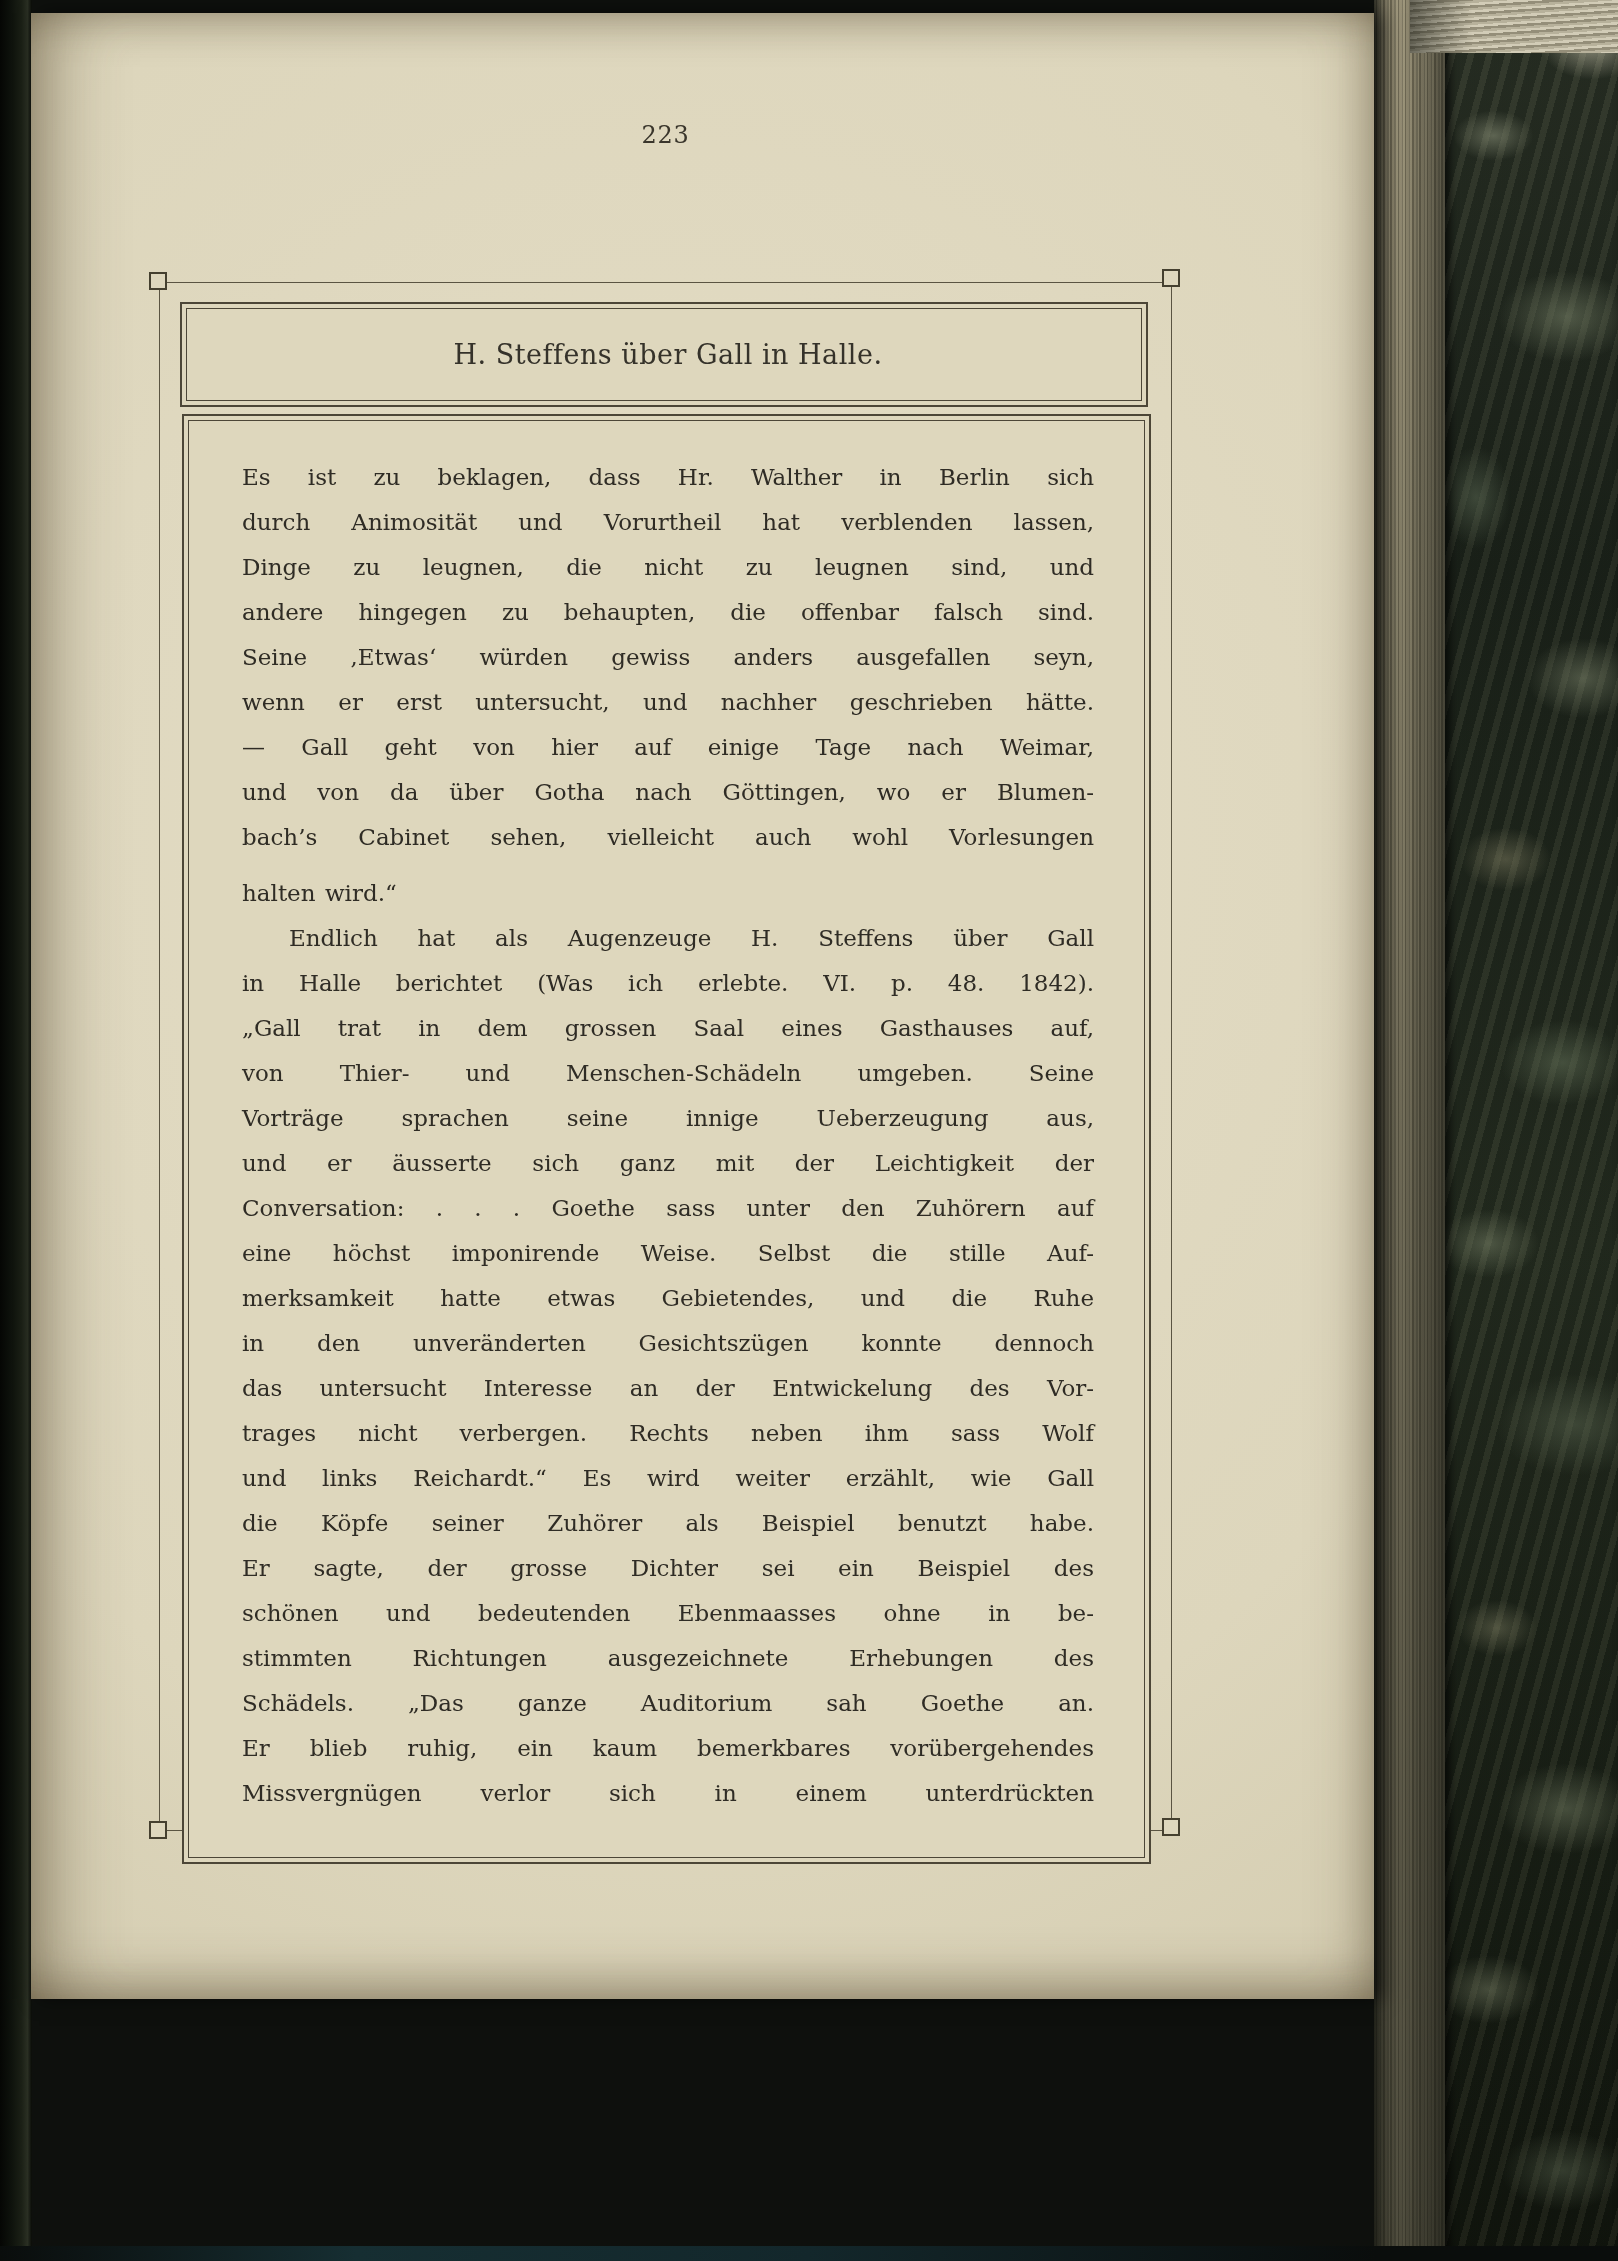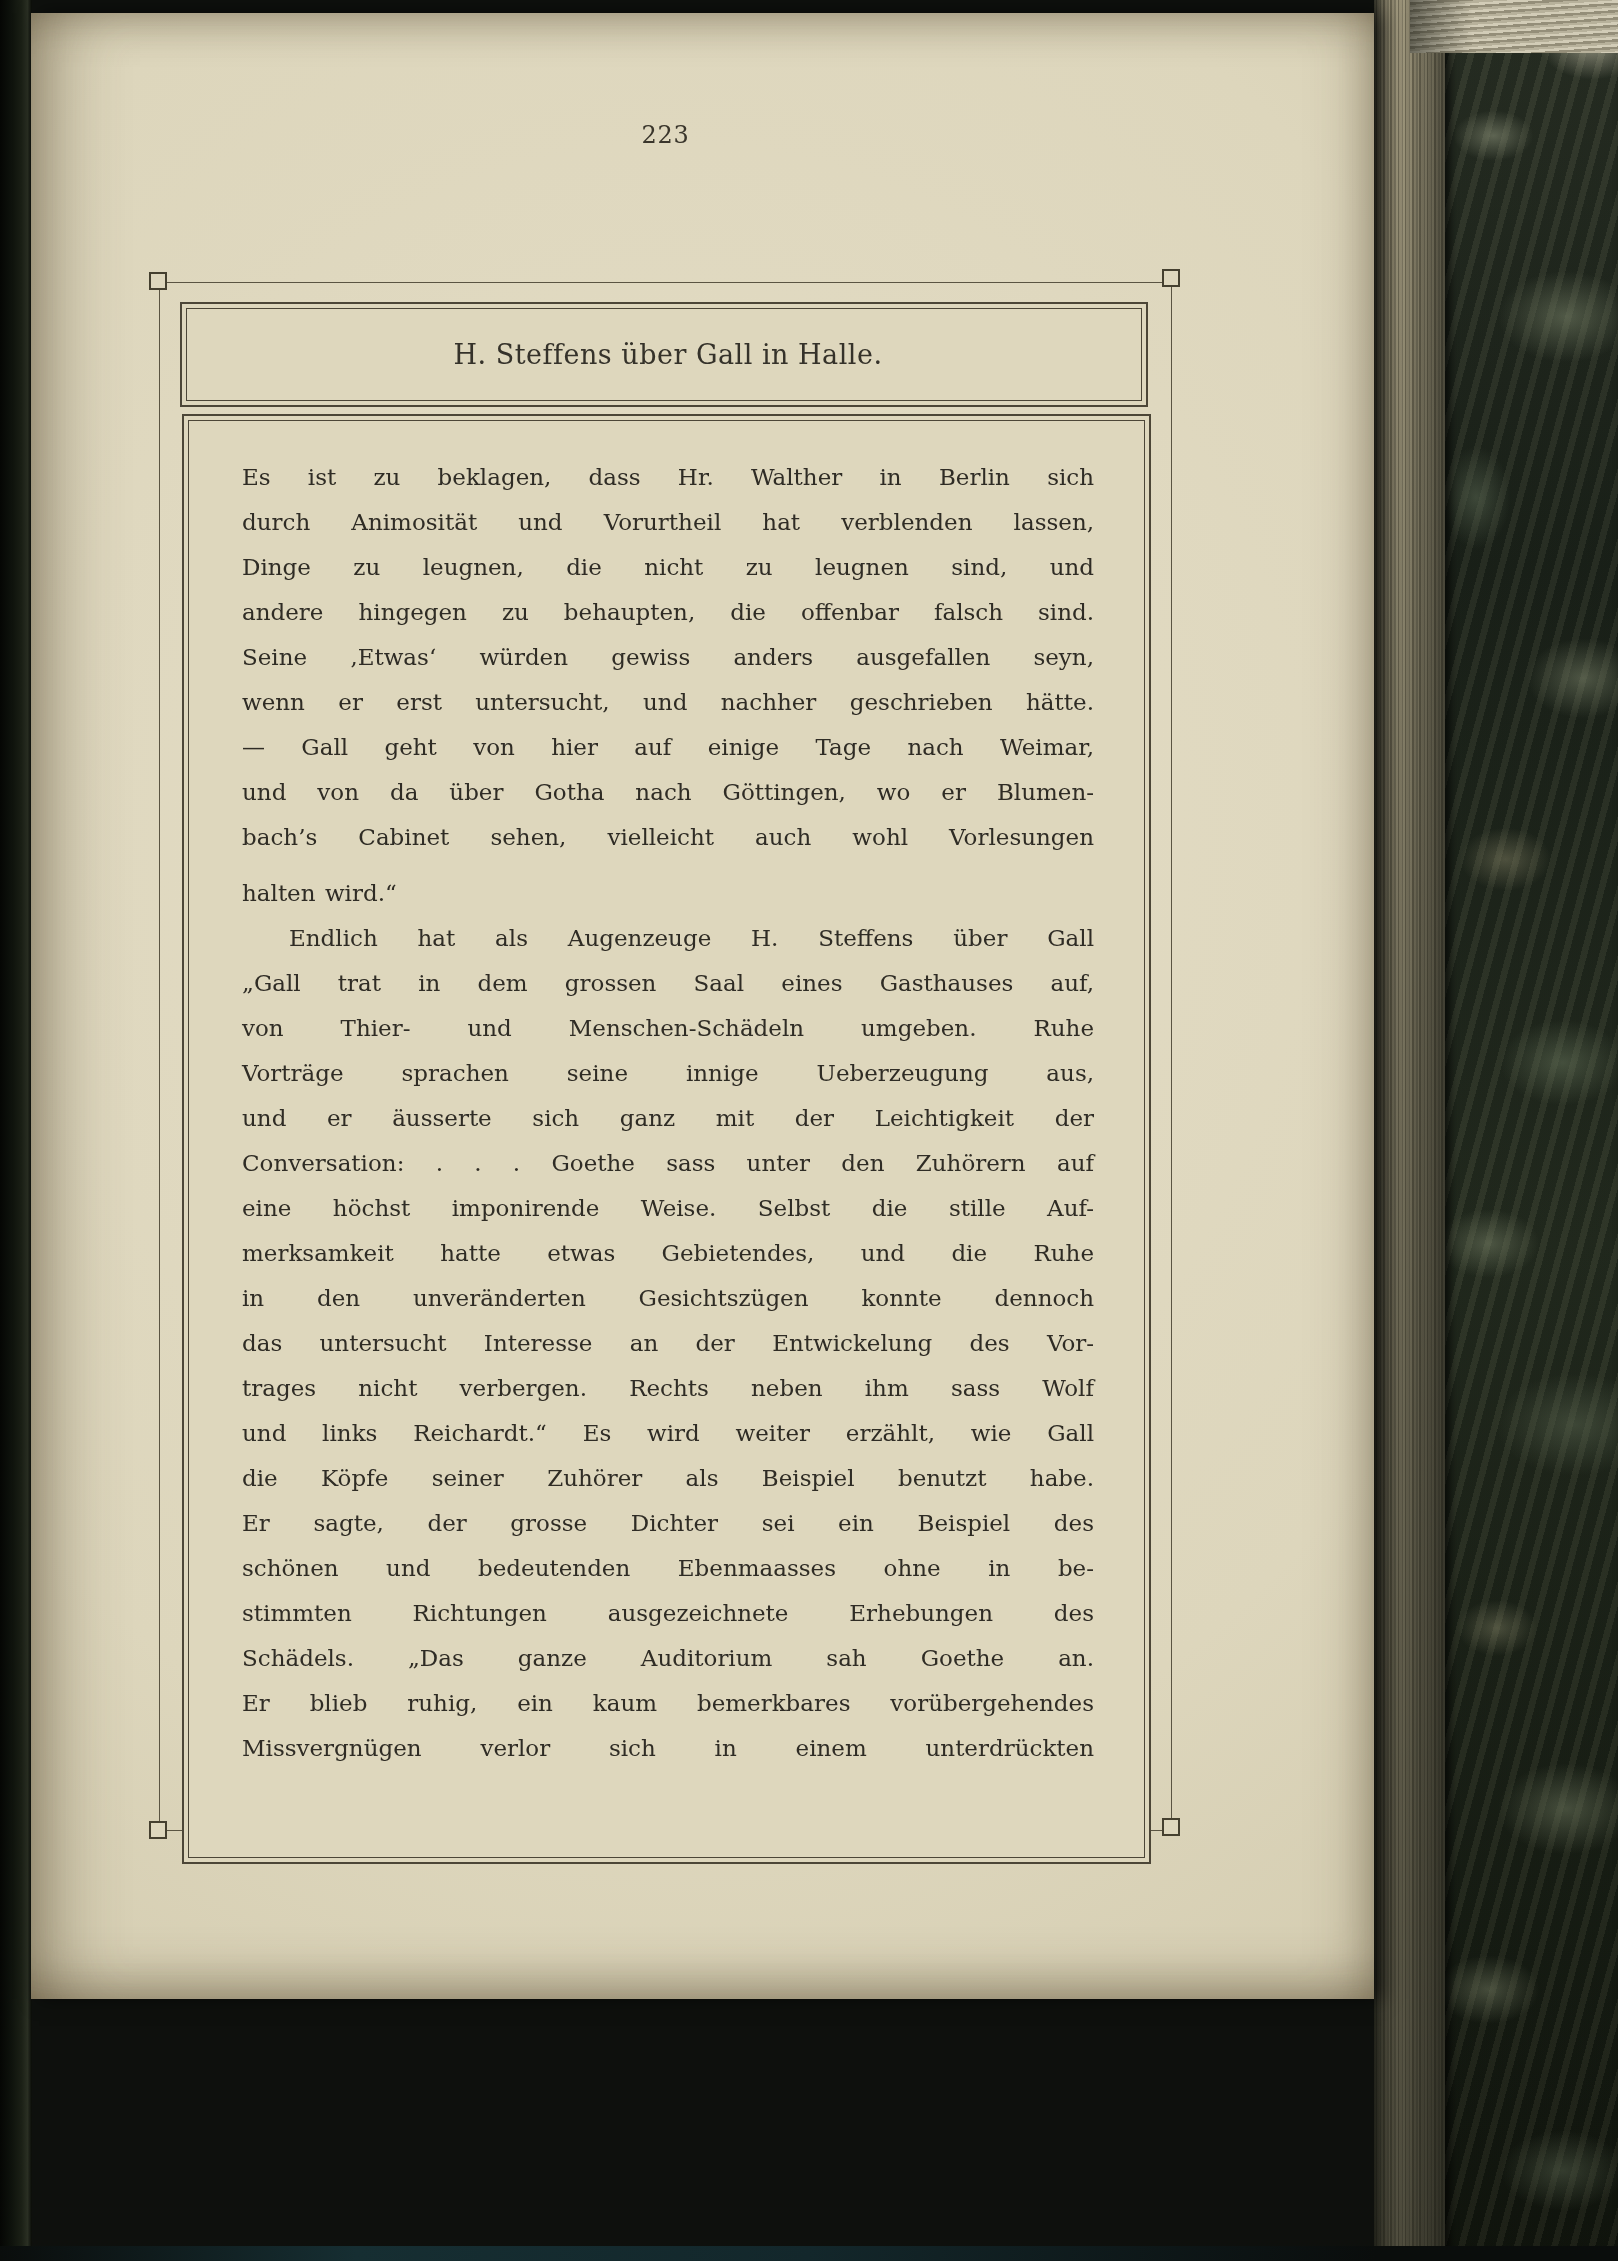--- a/index.html
+++ b/index.html
@@ -180,22 +180,23 @@
             <div class="line">andere hingegen zu behaupten, die offenbar falsch sind.</div>
             <div class="line">Seine ‚Etwas‘ würden gewiss anders ausgefallen seyn,</div>
             <div class="line">wenn er erst untersucht, und nachher geschrieben hätte.</div>
             <div class="line">— Gall geht von hier auf einige Tage nach Weimar,</div>
             <div class="line">und von da über Gotha nach Göttingen, wo er Blumen-</div>
             <div class="line">bach’s Cabinet sehen, vielleicht auch wohl Vorlesungen</div>
             <div class="line no-just">halten wird.“</div>
           </div>
         <div class="para">
             <div class="line indent">Endlich hat als Augenzeuge H. Steffens über Gall</div>
+            <div class="line">in Halle berichtet (Was ich erlebte. VI. p. 48. 1842).</div>
             <div class="line">„Gall trat in dem grossen Saal eines Gasthauses auf,</div>
-            <div class="line">von Thier- und Menschen-Schädeln umgeben.  Ruhe</div>
+            <div class="line">von Thier- und Menschen-Schädeln umgeben.  Seine</div>
             <div class="line">Vorträge sprachen seine innige Ueberzeugung aus,</div>
             <div class="line">und er äusserte sich ganz mit der Leichtigkeit der</div>
             <div class="line">Conversation: . . .  Goethe sass unter den Zuhörern auf</div>
             <div class="line">eine höchst imponirende Weise.  Selbst die stille Auf-</div>
             <div class="line">merksamkeit hatte etwas Gebietendes, und die Ruhe</div>
             <div class="line">in den unveränderten Gesichtszügen konnte dennoch</div>
             <div class="line">das untersucht Interesse an der Entwickelung des Vor-</div>
             <div class="line">trages nicht verbergen.  Rechts neben ihm sass Wolf</div>
             <div class="line">und links Reichardt.“  Es wird weiter erzählt, wie Gall</div>
             <div class="line">die Köpfe seiner Zuhörer als Beispiel benutzt habe.</div>

